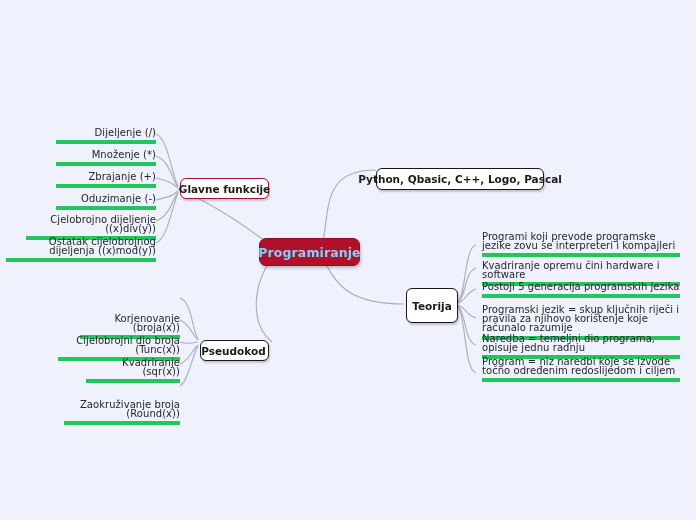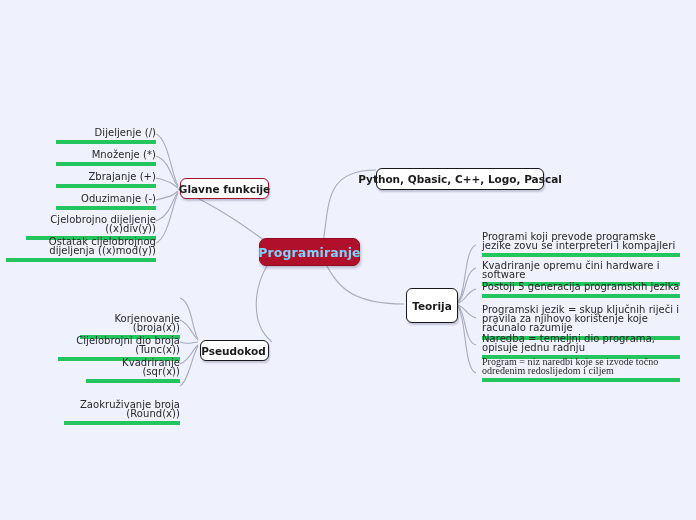--- a/index.html
+++ b/index.html
@@ -176,17 +176,17 @@
   </div>
   <div class="leaf right" style="left:482px; top:282px; width:198px;">
     <span>Postoji 5 generacija programskih jezika</span>
   </div>
   <div class="leaf right" style="left:482px; top:305px; width:198px; white-space:normal;">
     <span>Programski jezik = skup ključnih riječi i pravila za njihovo korištenje koje računalo razumije</span>
   </div>
   <div class="leaf right" style="left:482px; top:334px; width:198px;">
     <span>Naredba = temeljni dio programa, opisuje jednu radnju</span>
   </div>
-  <div class="leaf right" style="left:482px; top:357px; width:198px; white-space:normal;font-family:Liberation Serif, serif;">
+  <div class="leaf right" style="left:482px; top:357px; width:198px; white-space:normal;">
     <span>Program = niz naredbi koje se izvode točno određenim redoslijedom i ciljem</span>
   </div>
 
 </div>
 
 </body></html>

